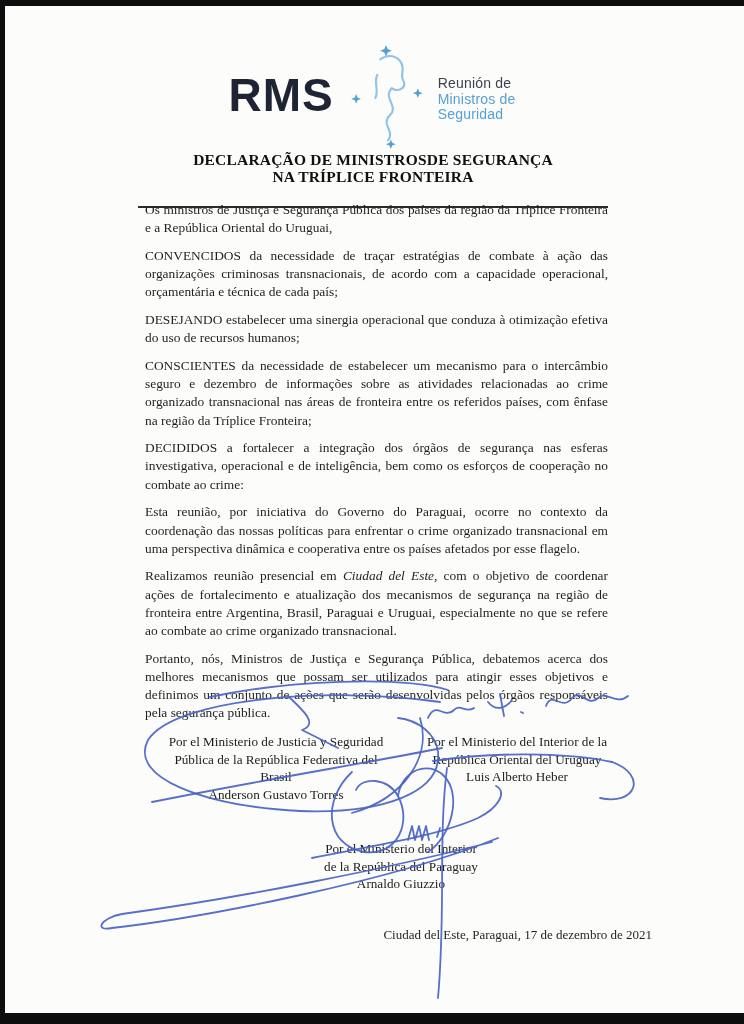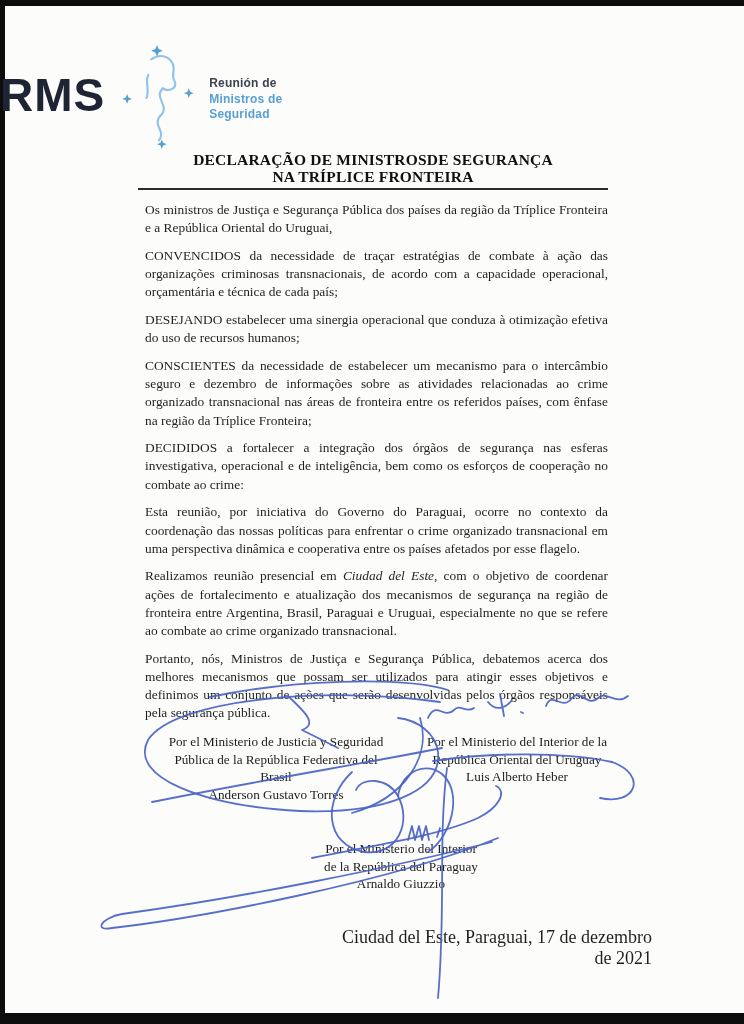--- a/index.html
+++ b/index.html
@@ -4,46 +4,46 @@
 <style>
   html,body{margin:0;padding:0;background:#e9e9e7;}
   .page{position:relative;width:744px;height:1024px;background:#fcfcfa;overflow:hidden;
         font-family:"Liberation Serif",serif;color:#1f1f1f;margin:0 auto;}
   .edge{position:absolute;background:#0d0d0d;}
   .edge-top{left:0;top:0;width:744px;height:6px;}
   .edge-left{left:0;top:0;width:5px;height:1024px;}
   .edge-bottom{left:0;top:1013px;width:744px;height:11px;}
 
   .logo-row{position:absolute;top:44px;left:0;width:100%;display:flex;
-            align-items:flex-start;gap:12px;}
+            justify-content:center;align-items:flex-start;gap:12px;}
   .rms{font-family:"Liberation Sans",sans-serif;font-weight:800;font-size:46px;
        letter-spacing:1px;color:var(--brandDark,#1e2433);margin-top:28px;line-height:1;}
   .map-svg{width:80px;height:106px;color:var(--mapBlue,#8fc3e9);}
   .map-svg .outline{fill:none;stroke:currentColor;stroke-width:2.2;stroke-linecap:round;stroke-linejoin:round;}
   .sparkle{fill:var(--accent,#57a0d4);stroke:none;}
-  .tagline{font-family:"Liberation Sans",sans-serif;font-weight:700;font-size:12px;
+  .tagline{font-family:"Liberation Sans",sans-serif;font-weight:400;font-size:14px;
            line-height:15.5px;margin-top:32px;letter-spacing:.2px;}
   .tagline .t1{color:#3c4452;}
   .tagline .t2,.tagline .t3{color:var(--accent,#57a0d4);}
 
   .title{position:absolute;top:151px;left:138px;width:470px;text-align:center;
          font-weight:700;font-size:15.5px;line-height:17px;letter-spacing:.2px;color:#101010;
-         border-bottom:2px solid #2b2b2b;padding-bottom:3px;}
+         border-bottom:2px solid #2b2b2b;padding-bottom:21px;}
 
   .bodytext{position:absolute;top:201px;left:145px;width:463px;font-size:13.4px;
             line-height:18.2px;text-align:justify;}
   .bodytext p{margin:0 0 9.5px 0;}
   .bodytext b{font-weight:400;}
 
   .sig{position:absolute;text-align:center;font-size:13.2px;line-height:17.5px;color:#1c1c1c;}
   .sig .name{font-weight:400;}
   .sig-br{top:733px;left:147px;width:258px;}
   .sig-uy{top:733px;left:402px;width:230px;}
   .sig-py{top:840px;left:280px;width:242px;}
-  .dateline{position:absolute;top:927px;left:340px;width:312px;text-align:right;font-size:18px;}
+  .dateline{position:absolute;top:927px;left:340px;width:312px;text-align:right;font-size:13px;}
 
   .ink{position:absolute;left:80px;top:670px;width:600px;height:340px;
        color:var(--ink,#4a63c4);pointer-events:none;}
   .ink path{fill:none;stroke:currentColor;stroke-width:1.8;stroke-linecap:round;
             stroke-linejoin:round;opacity:.92;}
 </style>
 </head>
 <body>
 
 <div class="page">

